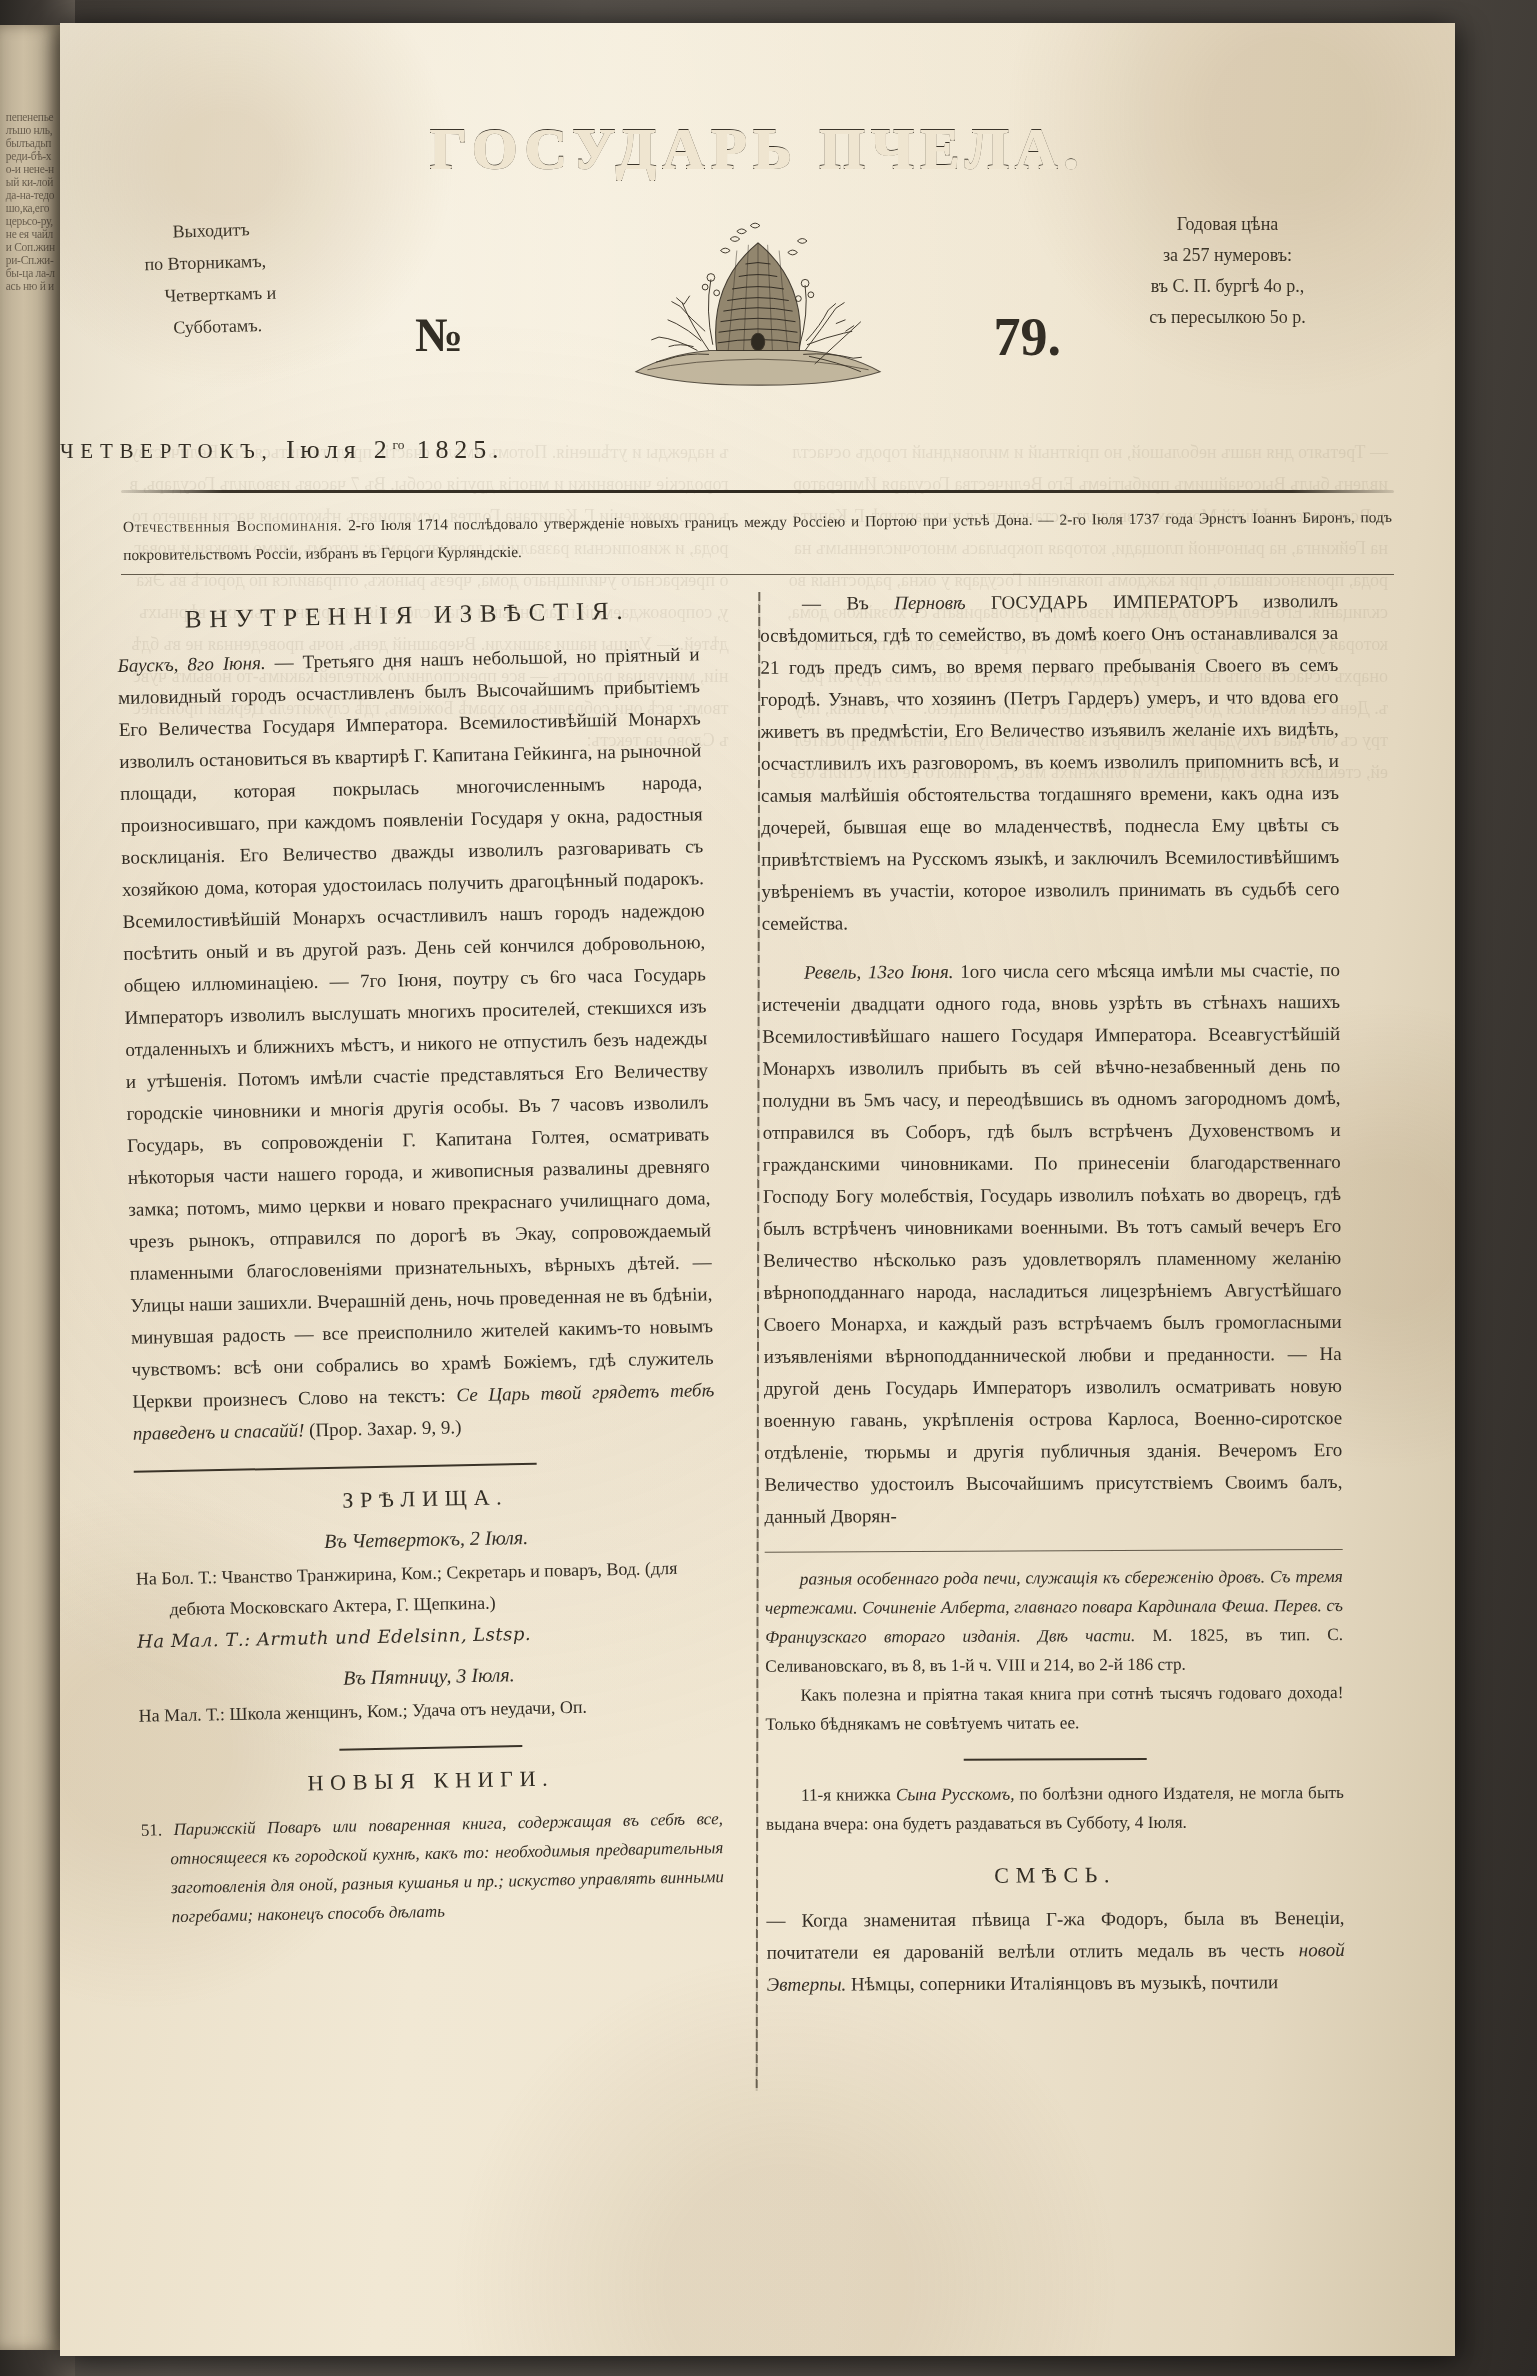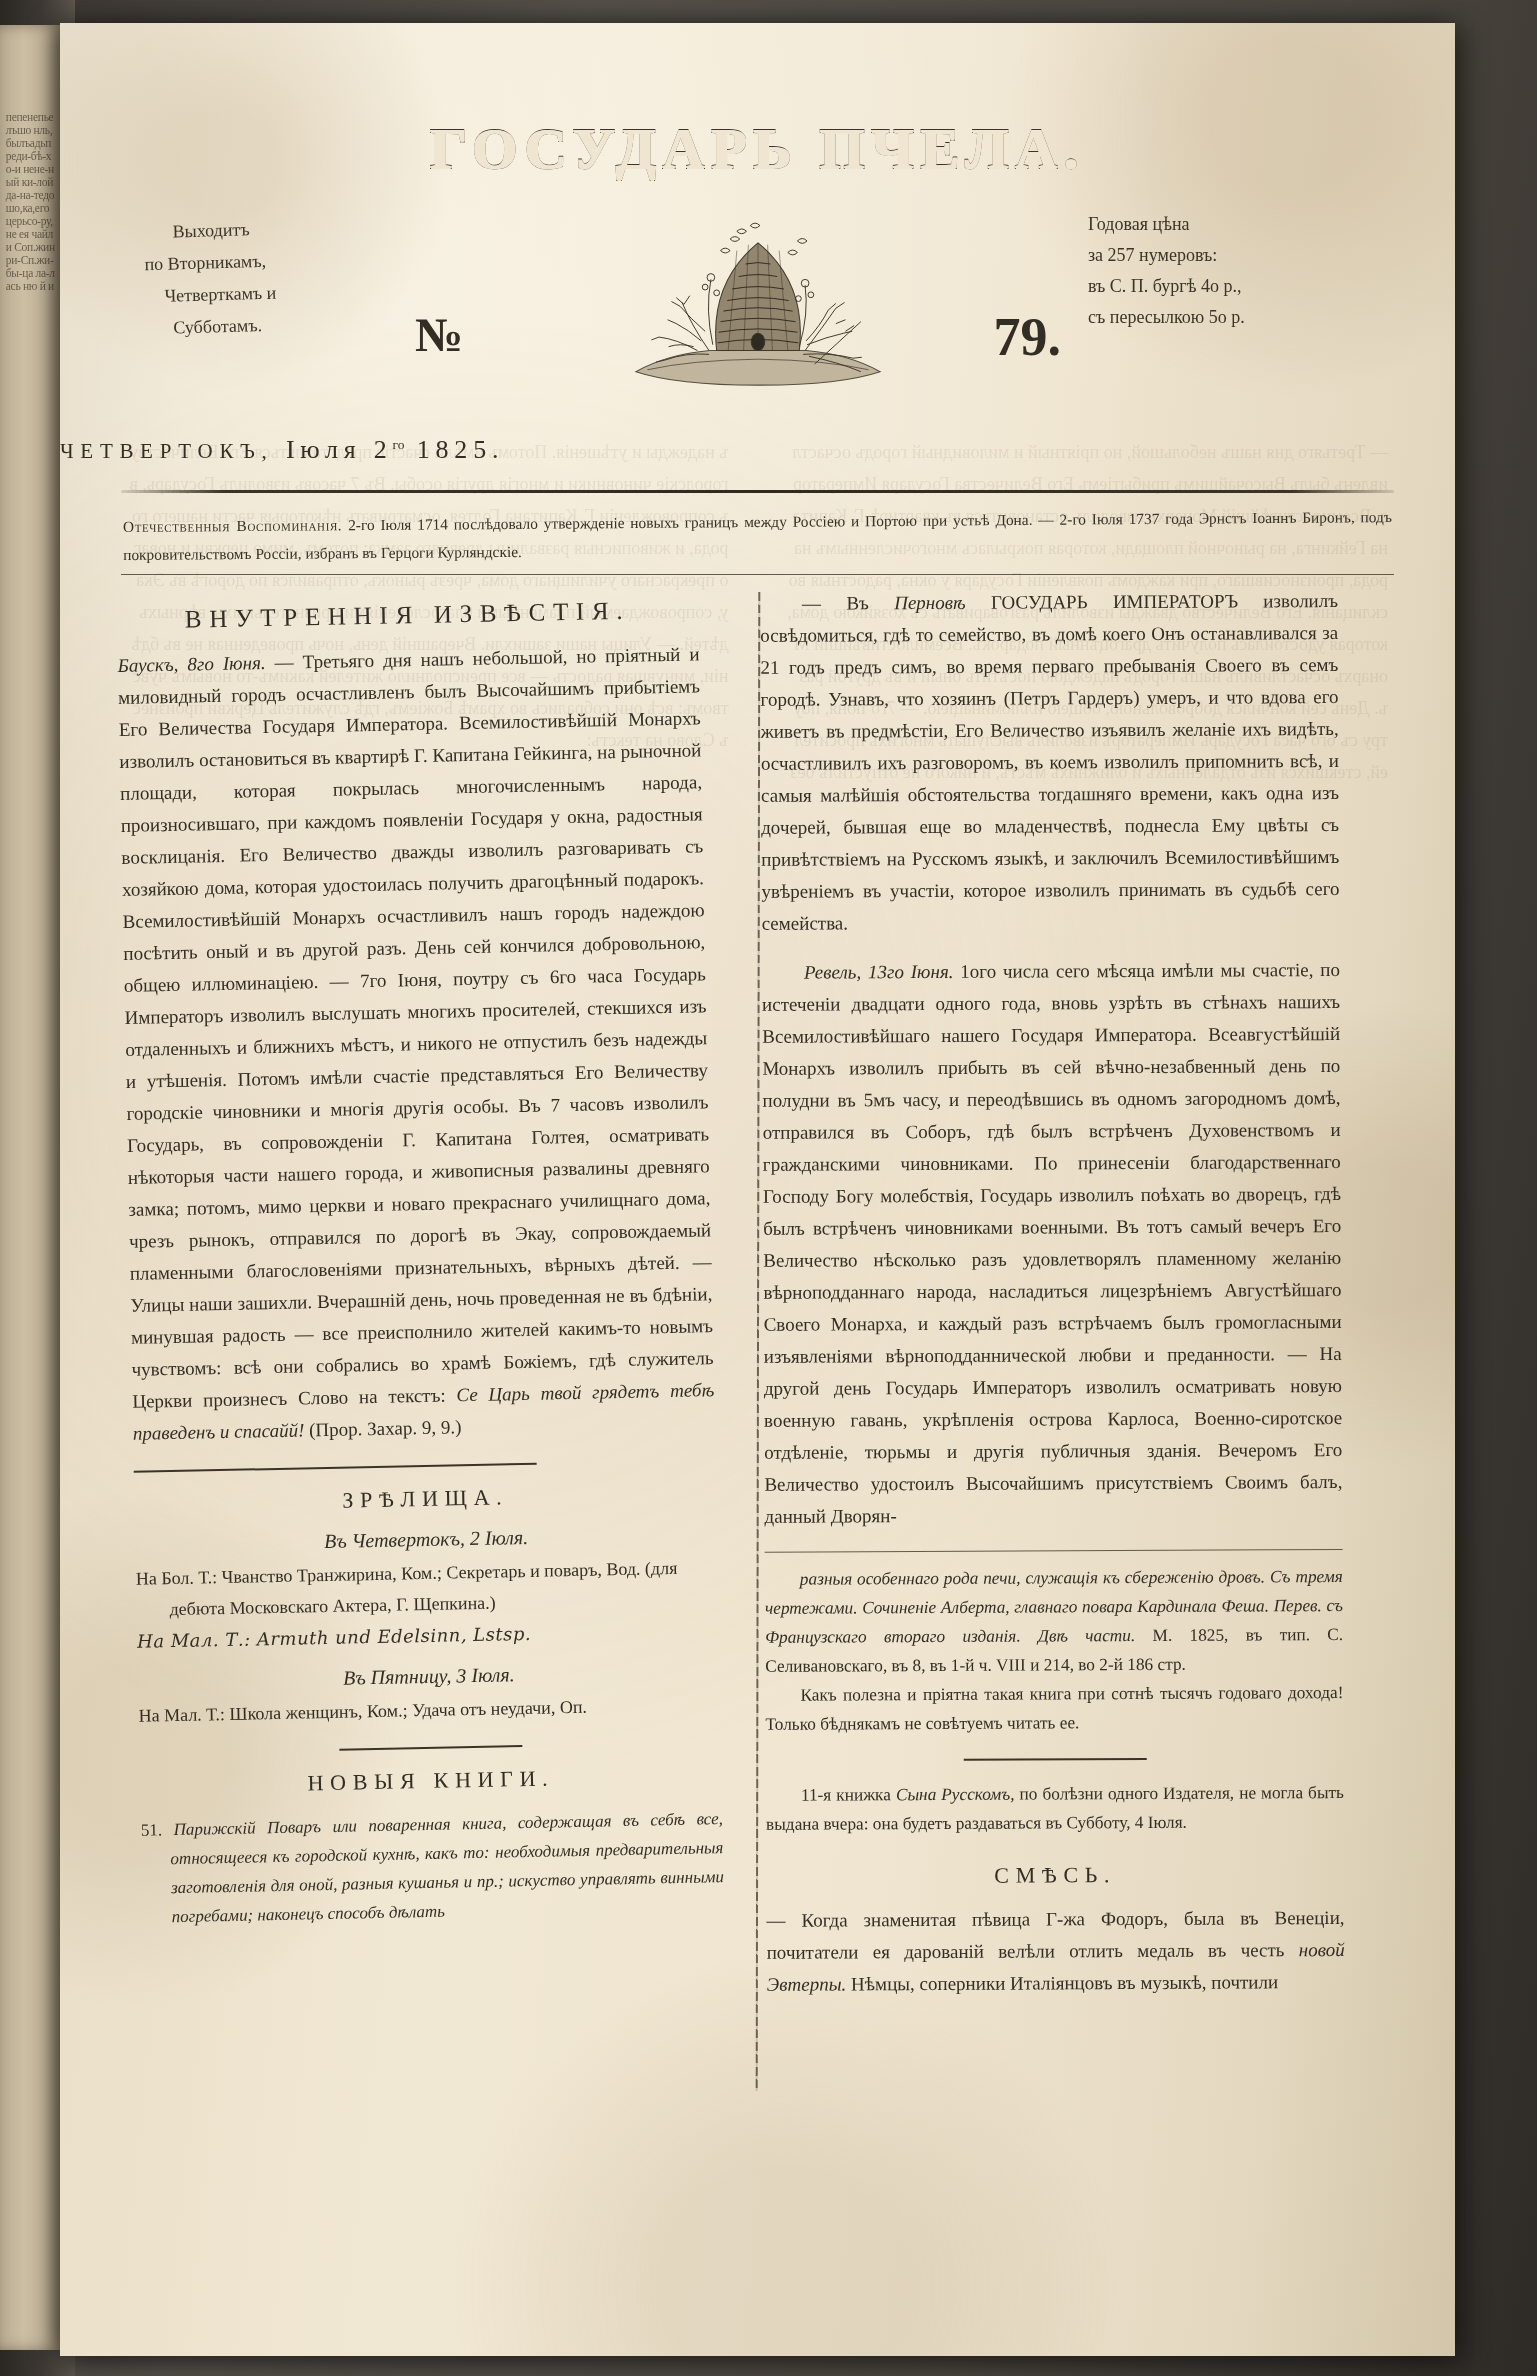--- a/index.html
+++ b/index.html
@@ -144,20 +144,21 @@
   #publish-schedule .ln2 { padding-left: 1.9px; }
   #publish-schedule .ln3 { padding-left: 21px; }
   #publish-schedule .ln4 { padding-left: 29px; }
 
   #annual-price {
     position: absolute;
     right: 88px; top: 17.3px;
     width: 279px;
     font-size: 18px;
     line-height: 31px;
+    text-align: center;
     color: #3b3428;
   }
 
   #issue-number {
     position: absolute;
     left: 355px; bottom: 56px;
     font-size: 48px;
     font-weight: 700;
     color: #332e25;
     letter-spacing: 0px;

